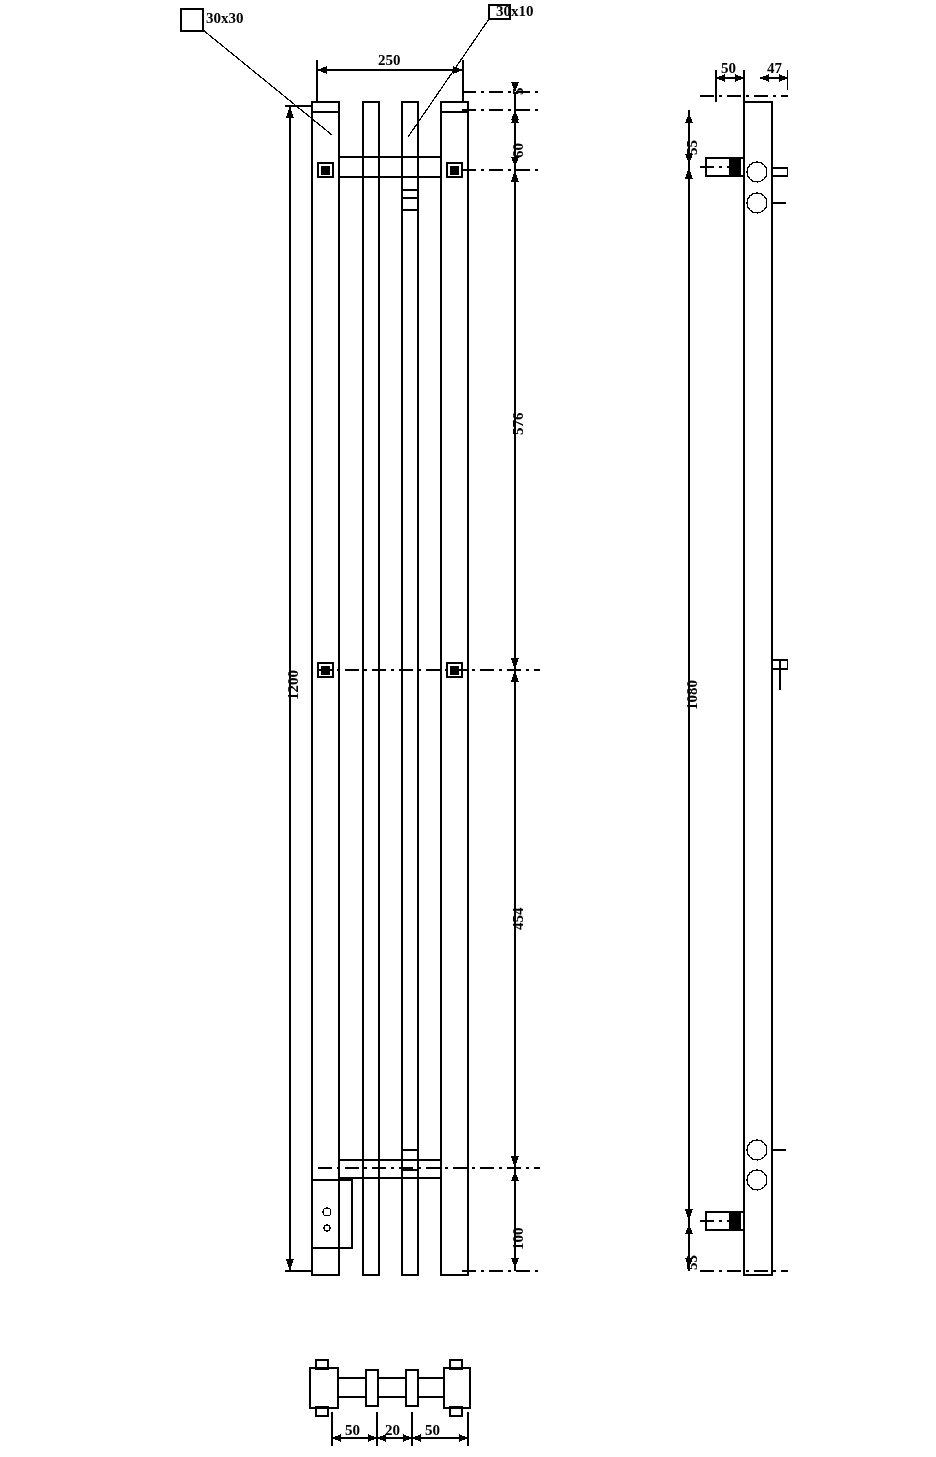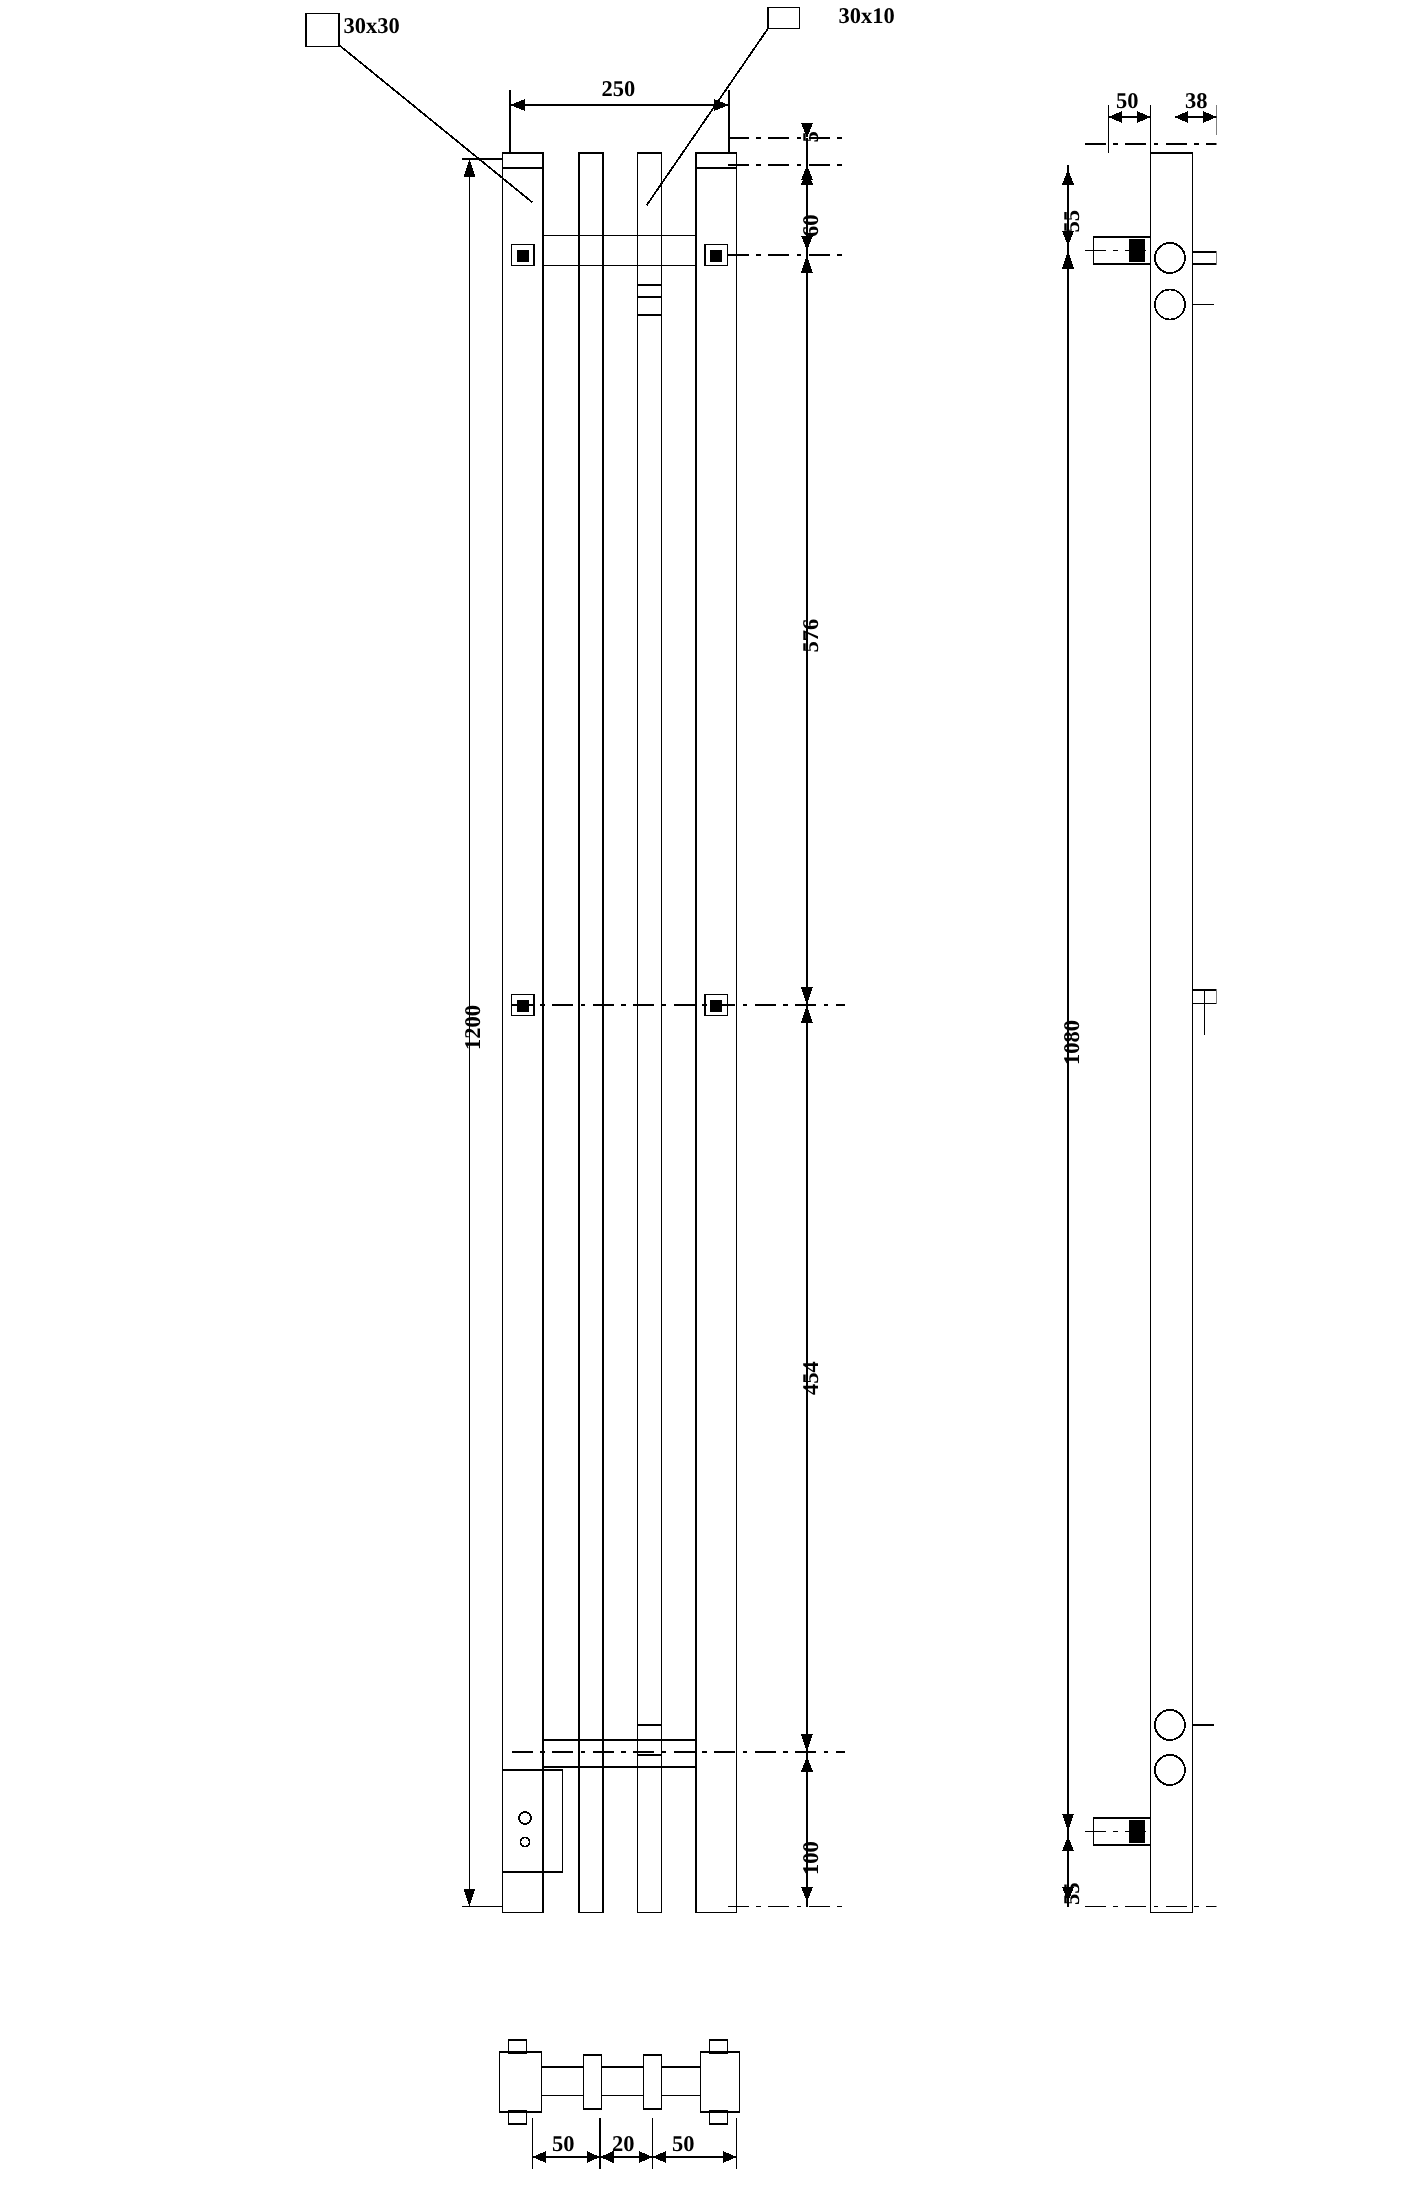--- a/index.html
+++ b/index.html
@@ -1,17 +1,17 @@
 <!DOCTYPE html>
 <html><head>
 <meta charset="utf-8">
 <style>
   html,body{margin:0;padding:0;background:#ffffff;}
   body{width:936px;height:1457px;position:relative;font-family:"Liberation Serif",serif;color:#000;}
-  #sheet{position:absolute;left:0;top:0;width:788px;height:1457px;overflow:hidden;margin-left:23px;}
+  #sheet{position:absolute;left:0;top:0;width:788px;height:1457px;overflow:hidden;}
   svg{position:absolute;left:0;top:0;width:936px;height:1457px;}
   .lbl{position:absolute;font-family:"Liberation Serif",serif;font-weight:bold;font-size:15px;color:#000;white-space:nowrap;}
   .lbl.v{transform-origin:0 0;}
 </style>
 </head>
 <body>
 
 <div id="sheet">
 
   <svg viewBox="0 0 936 1457">
@@ -174,34 +174,34 @@
       <path d="M332,1438 l9,-4 l0,8 z" fill="#000" stroke="none"></path>
       <path d="M377,1438 l-9,-4 l0,8 z" fill="#000" stroke="none"></path>
       <path d="M377,1438 l9,-4 l0,8 z" fill="#000" stroke="none"></path>
       <path d="M412,1438 l-9,-4 l0,8 z" fill="#000" stroke="none"></path>
       <path d="M412,1438 l9,-4 l0,8 z" fill="#000" stroke="none"></path>
       <path d="M468,1438 l-9,-4 l0,8 z" fill="#000" stroke="none"></path>
     </g>
   </svg>
 
   <div class="lbl" style="left:206px;top:10px;">30x30</div>
-  <div class="lbl" style="left:536px;top:3px;">30x10</div>
+  <div class="lbl" style="left:496px;top:3px;">30x10</div>
 
   <div class="lbl" style="left:378px;top:52px;">250</div>
 
   <div class="lbl v" style="left:285px;top:700px;transform:rotate(-90deg);">1200</div>
 
   <div class="lbl v" style="left:510px;top:95px;transform:rotate(-90deg);">5</div>
   <div class="lbl v" style="left:510px;top:158px;transform:rotate(-90deg);">60</div>
   <div class="lbl v" style="left:510px;top:435px;transform:rotate(-90deg);">576</div>
   <div class="lbl v" style="left:510px;top:930px;transform:rotate(-90deg);">454</div>
   <div class="lbl v" style="left:510px;top:1250px;transform:rotate(-90deg);">100</div>
 
   <div class="lbl" style="left:721px;top:60px;">50</div>
-  <div class="lbl" style="left:767px;top:60px;">38</div>
+  <div class="lbl" style="left:767px;top:60px;">47</div>
   <div class="lbl v" style="left:684px;top:155px;transform:rotate(-90deg);">55</div>
   <div class="lbl v" style="left:818px;top:168px;transform:rotate(-90deg);">90</div>
   <div class="lbl v" style="left:684px;top:710px;transform:rotate(-90deg);">1080</div>
   <div class="lbl v" style="left:684px;top:1270px;transform:rotate(-90deg);">55</div>
   <div class="lbl v" style="left:795px;top:1235px;transform:rotate(-90deg);">120</div>
 
   <div class="lbl" style="left:345px;top:1422px;">50</div>
   <div class="lbl" style="left:385px;top:1422px;">20</div>
   <div class="lbl" style="left:425px;top:1422px;">50</div>
 

